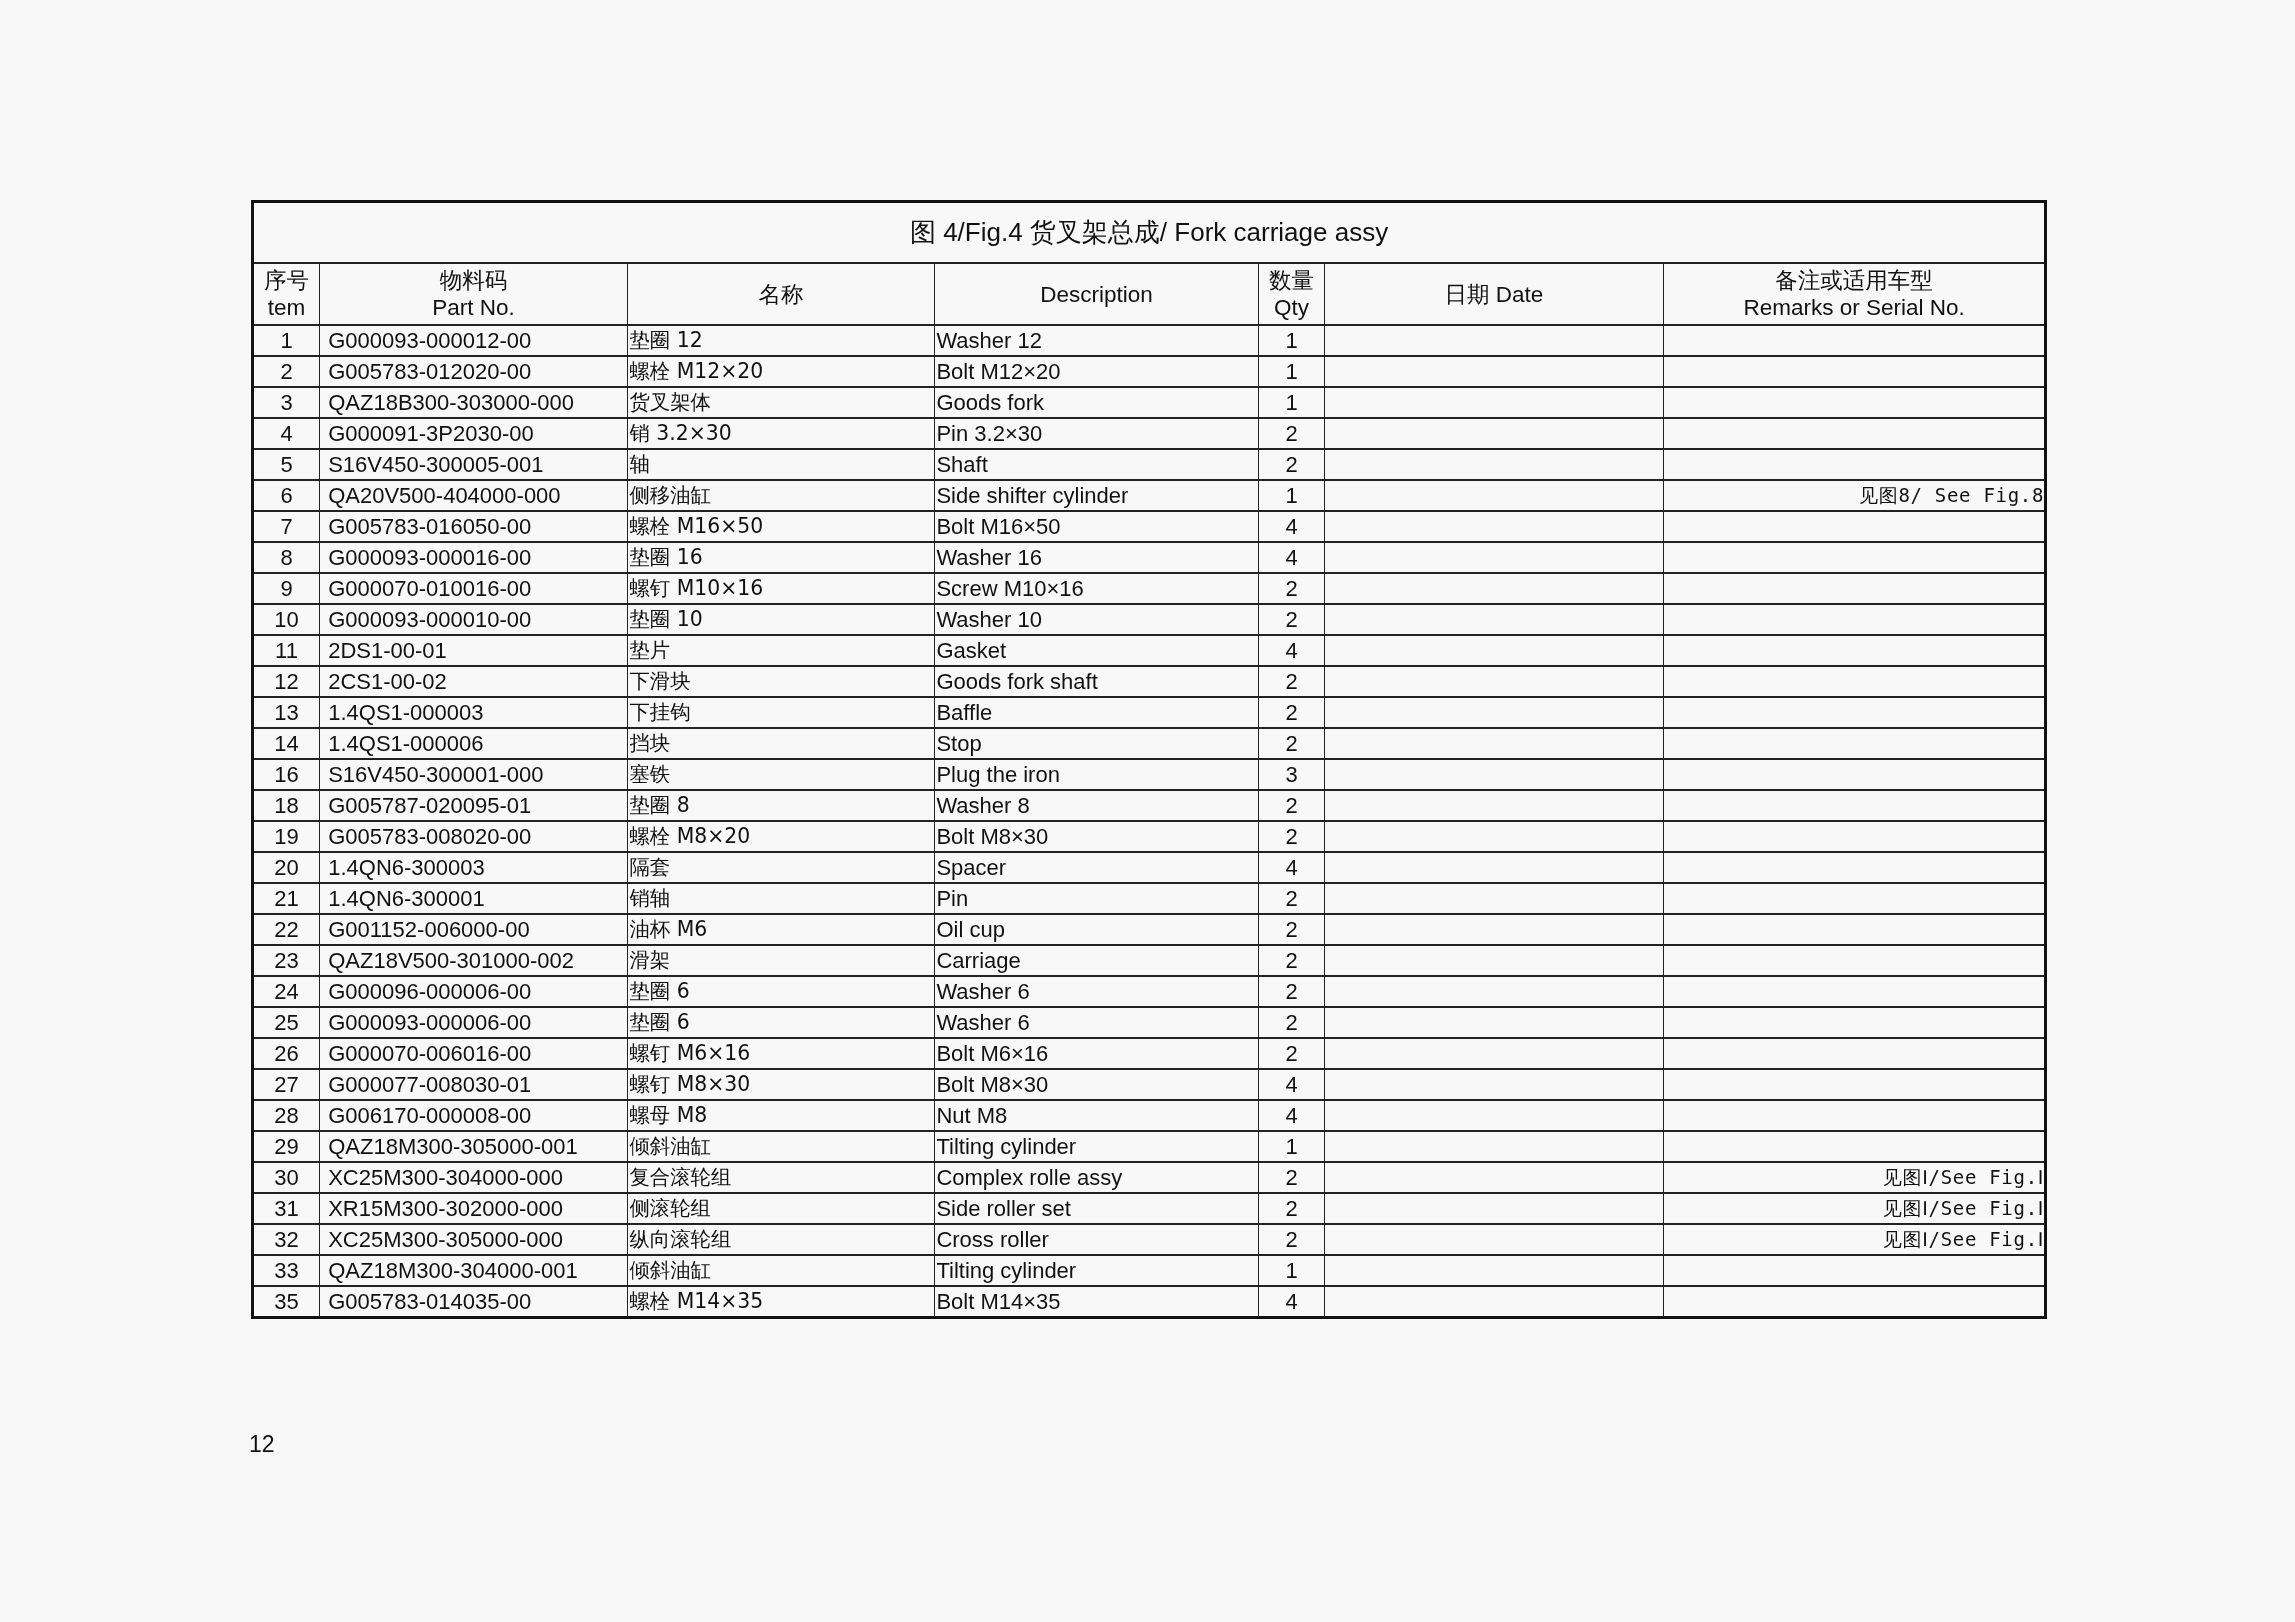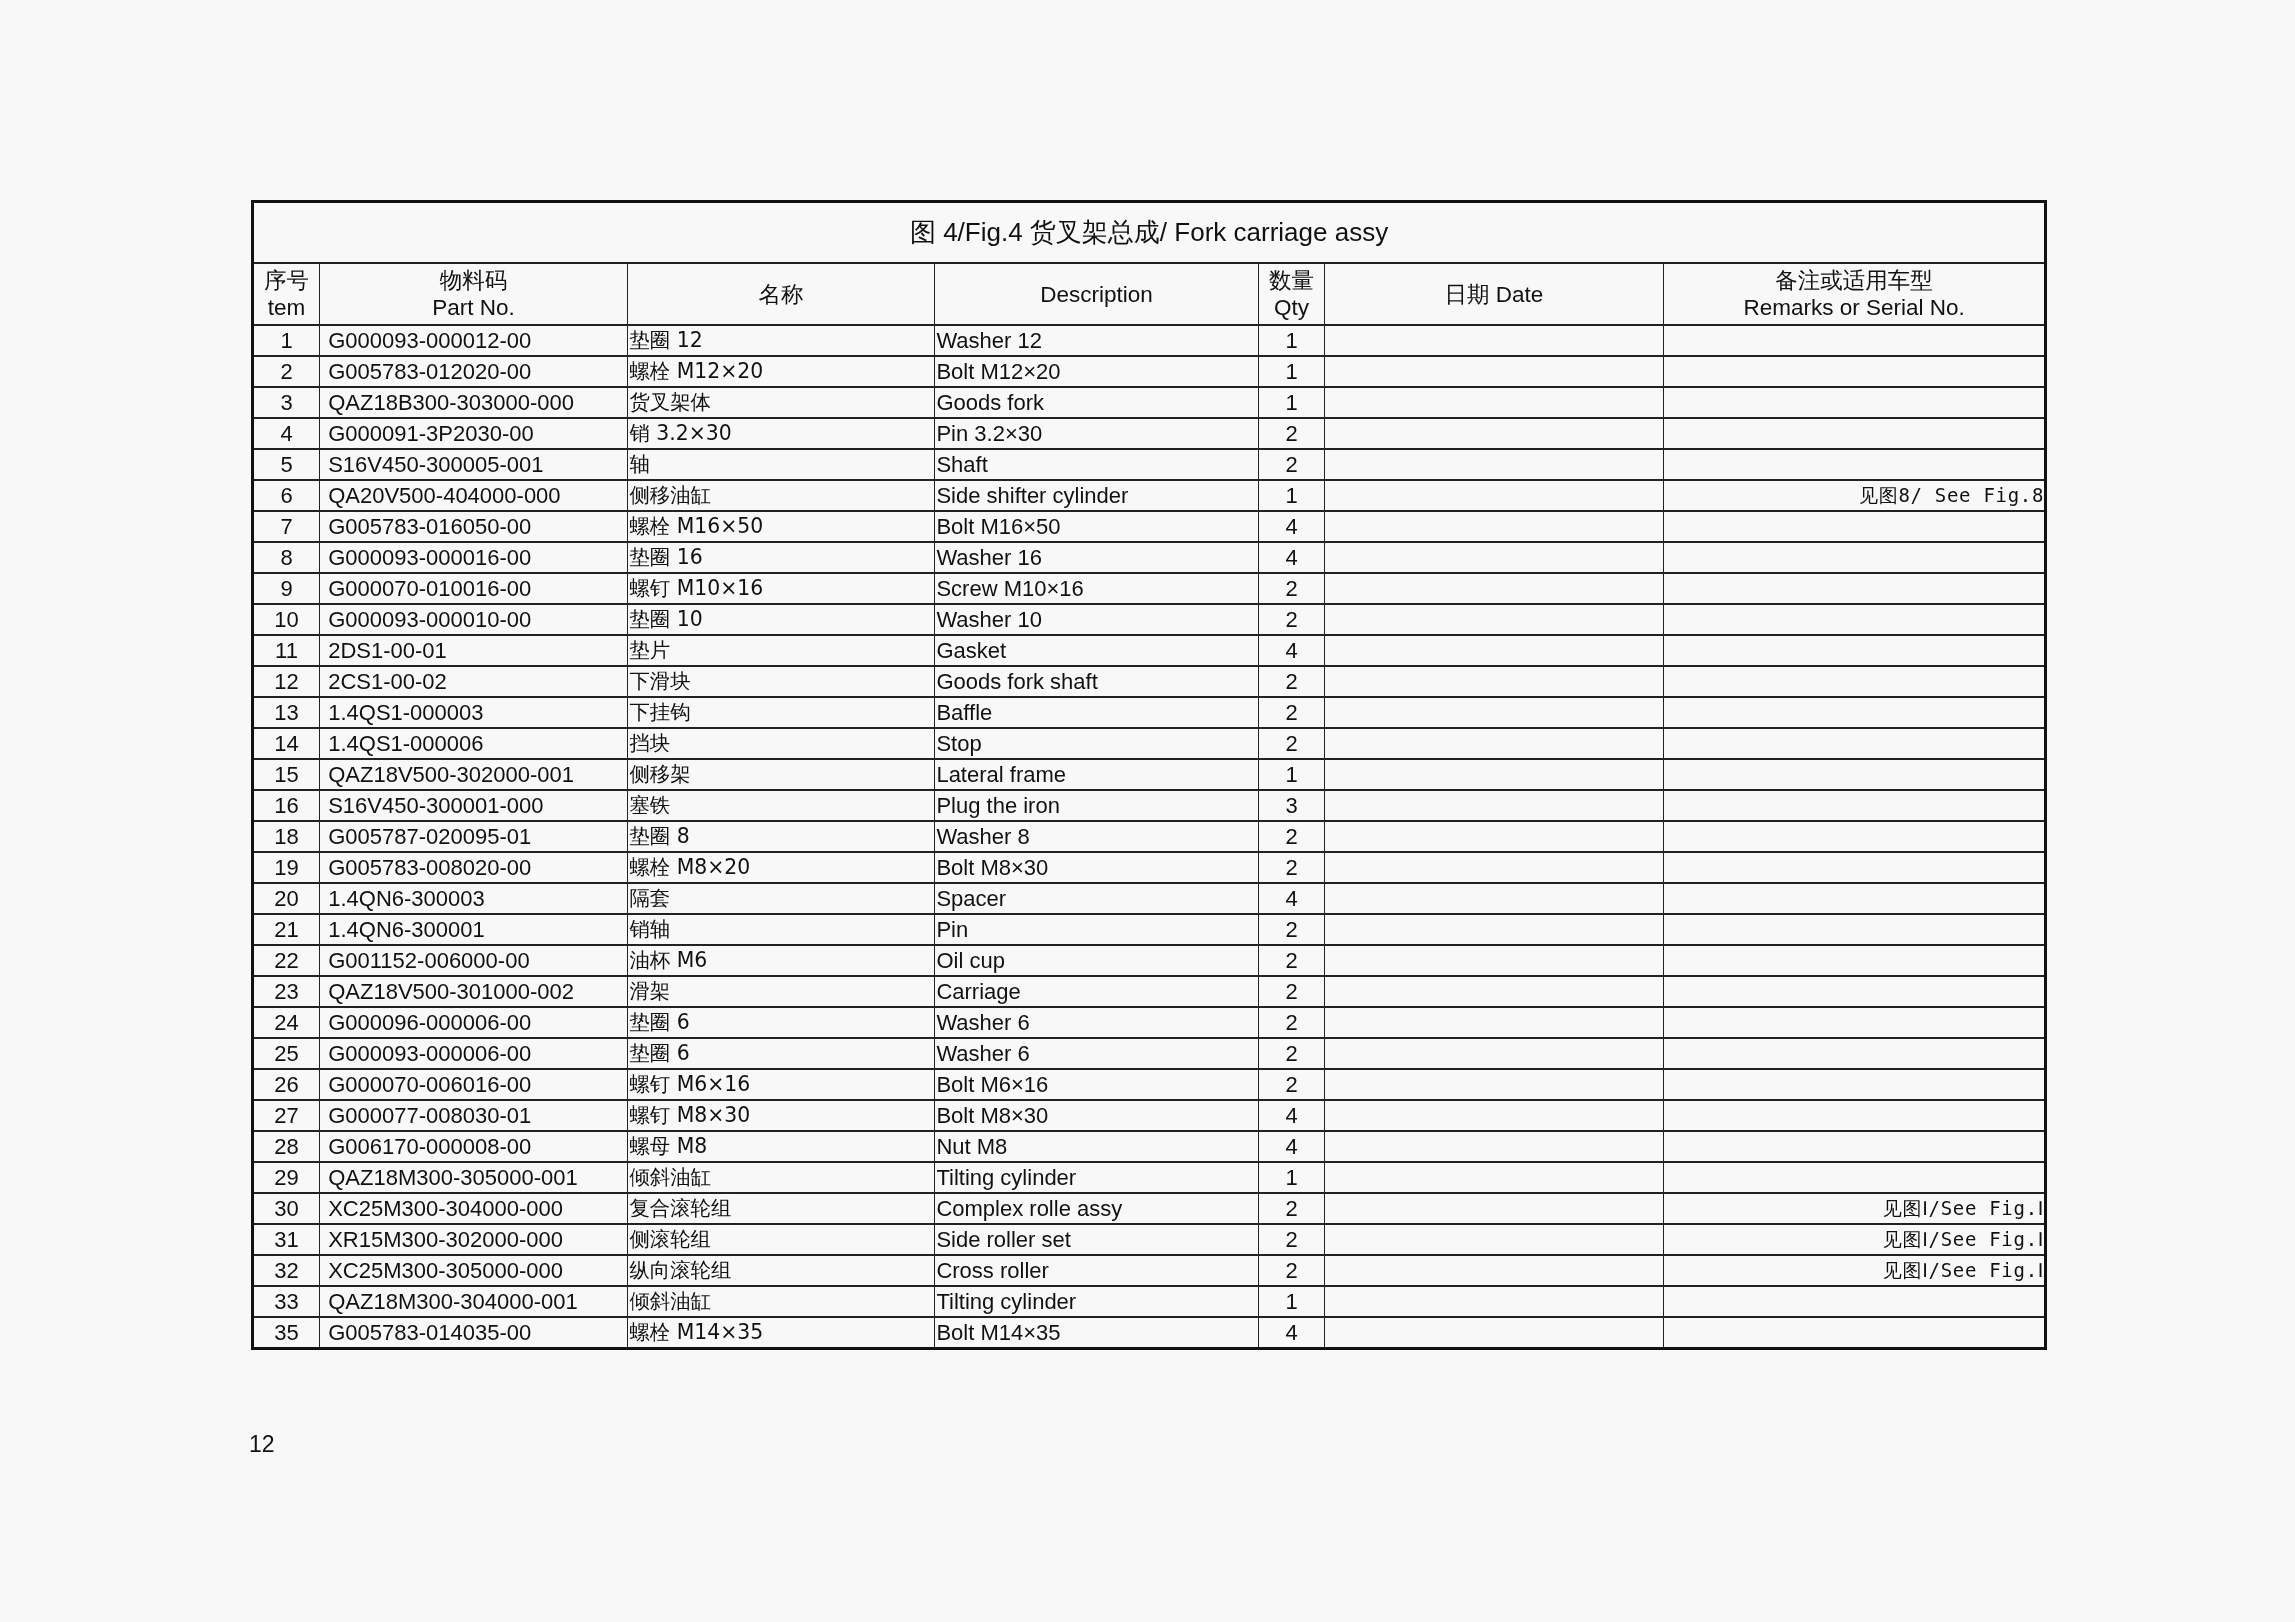--- a/index.html
+++ b/index.html
@@ -223,29 +223,20 @@
         <tr class="data-row">
     <td class="c-item">14</td>
     <td class="c-part">1.4QS1-000006</td>
     <td class="c-name">挡块</td>
     <td class="c-desc">Stop</td>
     <td class="c-qty">2</td>
     <td class="c-date"></td>
     <td class="c-remark"></td>
   </tr>
         <tr class="data-row">
-    <td class="c-item">15</td>
-    <td class="c-part">QAZ18V500-302000-001</td>
-    <td class="c-name">侧移架</td>
-    <td class="c-desc">Lateral frame</td>
-    <td class="c-qty">1</td>
-    <td class="c-date"></td>
-    <td class="c-remark"></td>
-  </tr>
-        <tr class="data-row">
     <td class="c-item">16</td>
     <td class="c-part">S16V450-300001-000</td>
     <td class="c-name">塞铁</td>
     <td class="c-desc">Plug the iron</td>
     <td class="c-qty">3</td>
     <td class="c-date"></td>
     <td class="c-remark"></td>
   </tr>
         <tr class="data-row">
     <td class="c-item">18</td>

